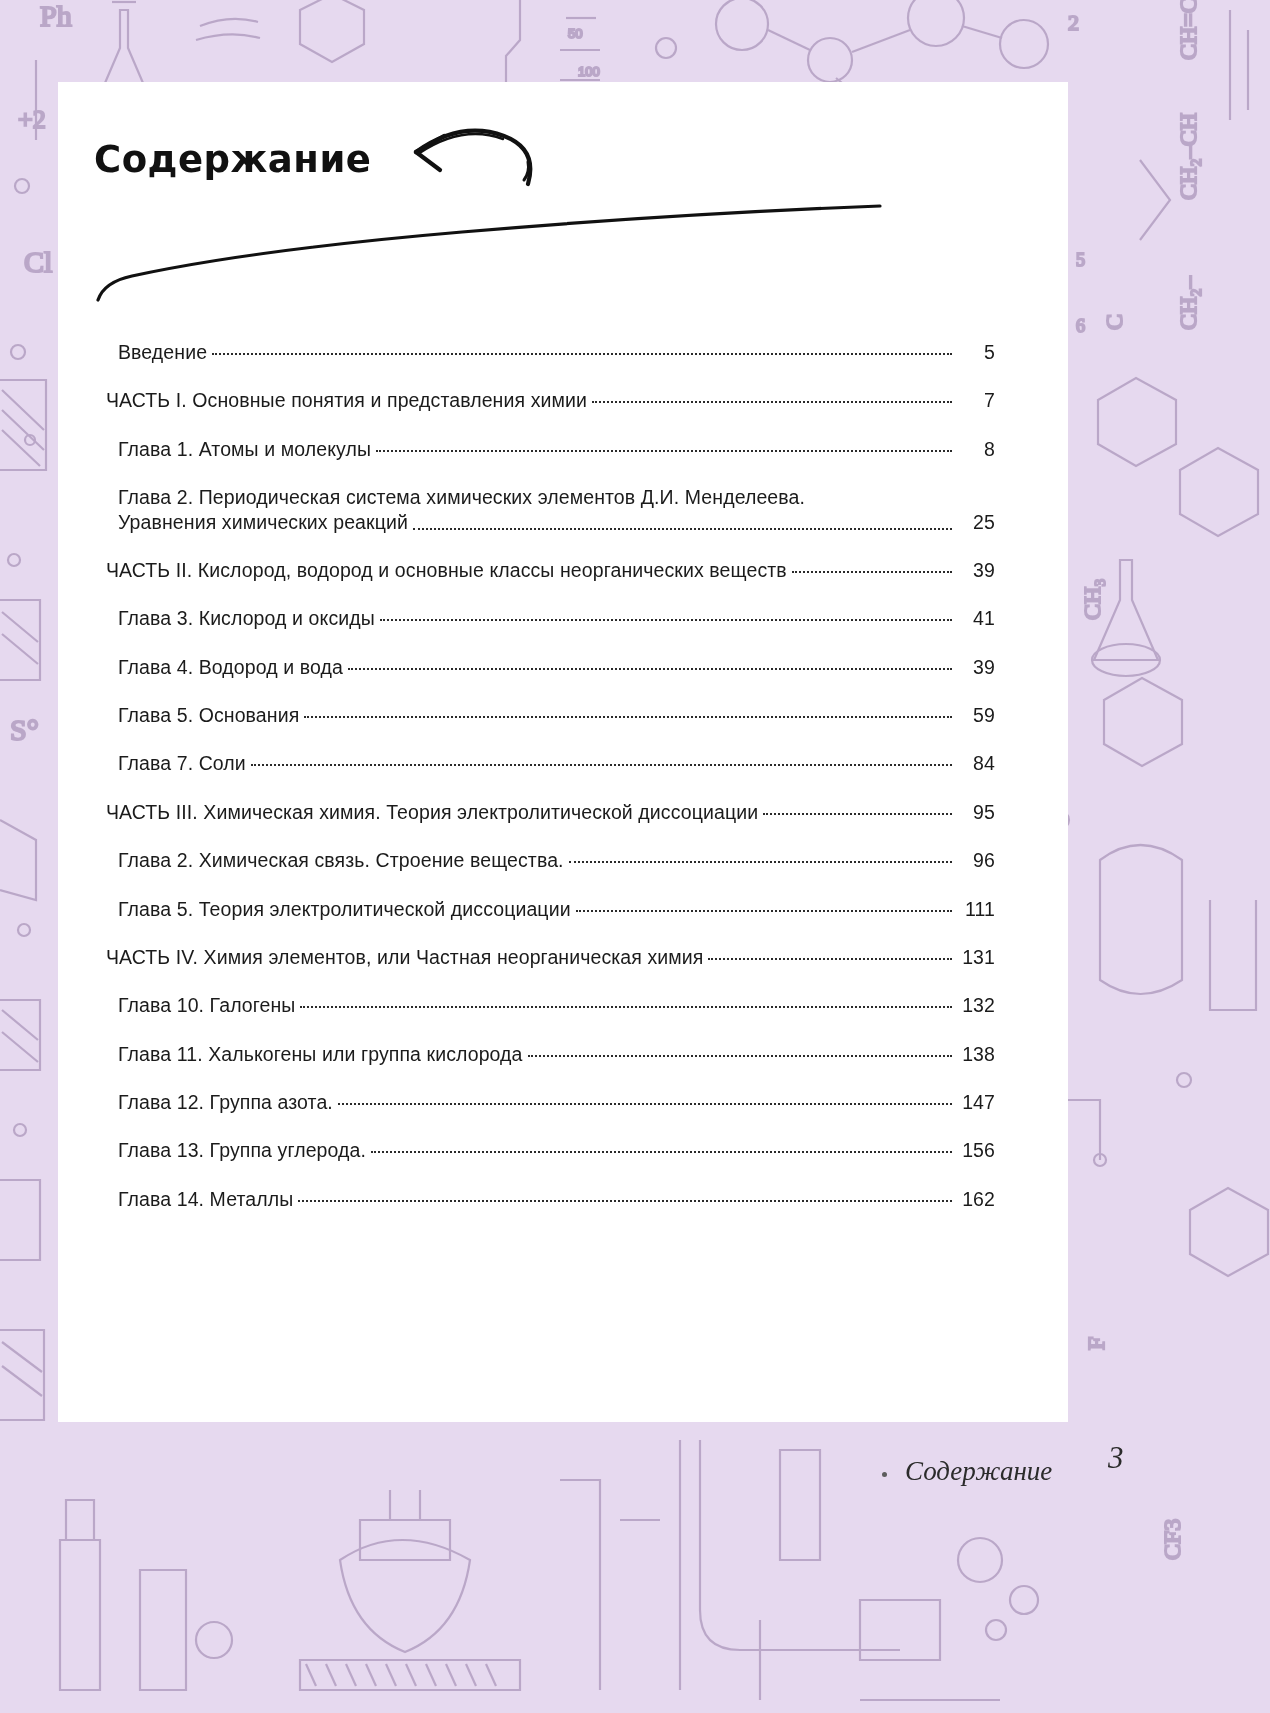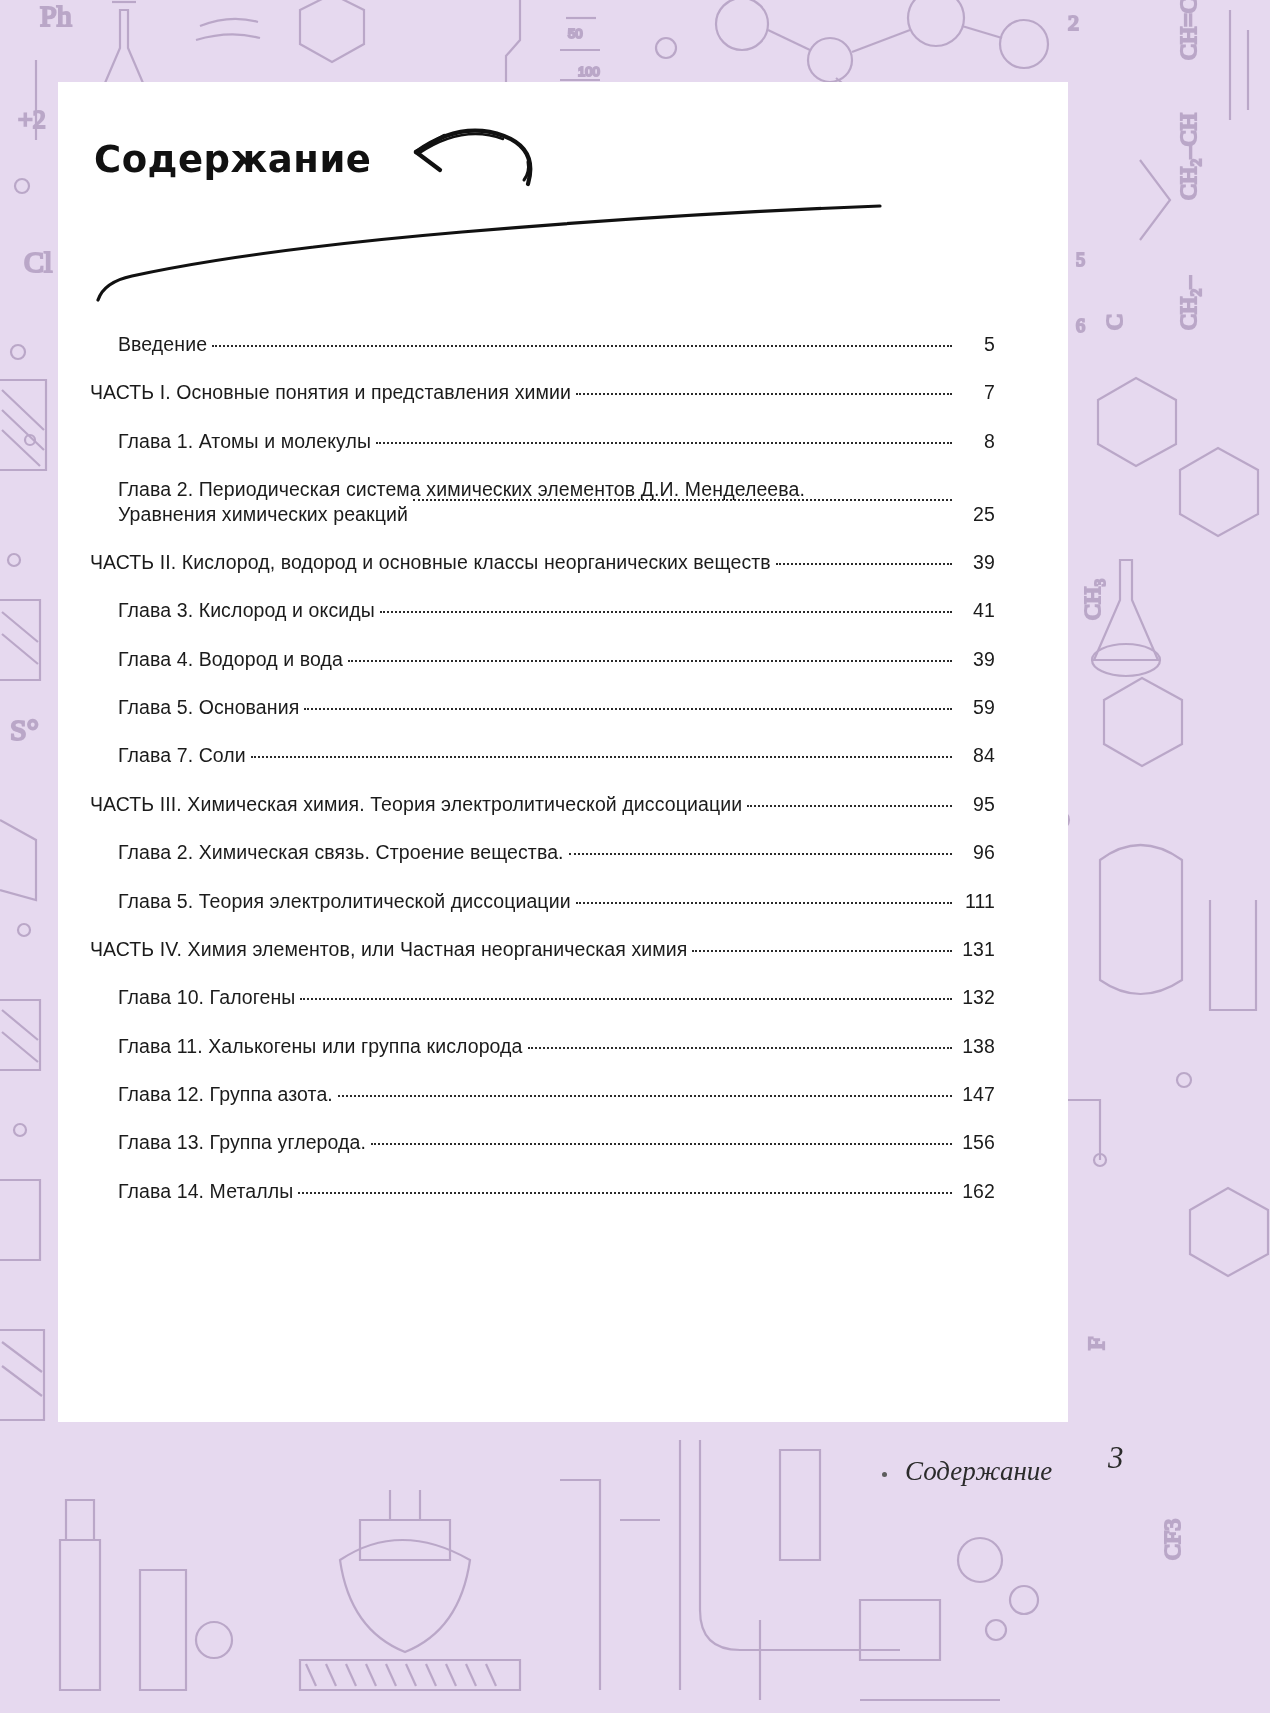--- a/index.html
+++ b/index.html
@@ -83,24 +83,25 @@
   .toc-row {
     display: flex;
     align-items: baseline;
     font-size: 19.5px;
     color: #1b1b1b;
     line-height: 1.25;
     margin-bottom: 24px;
     letter-spacing: 0.1px;
   }
   .toc-row.level-part {
-    margin-left: 0px;
+    margin-left: 16px;
   }
   .toc-row.level-chapter {
     margin-left: 28px;
+    margin-top: 8px;
   }
   .toc-text {
     flex: 0 1 auto;
     white-space: normal;
   }
   .toc-dots {
     flex: 1 1 auto;
     margin: 0 5px;
     position: relative;
     top: -4px;
@@ -116,21 +117,21 @@
   }
   
   .toc-row.wrap {
     display: block;
   }
   .toc-row.wrap .wrap-first {
     display: block;
   }
   .toc-row.wrap .wrap-second {
     display: flex;
-    align-items: flex-start;
+    align-items: flex-end;
   }
 
   
   #footer-title {
     position: absolute;
     left: 905px;
     top: 1456px;
     font-family: "Liberation Serif", serif;
     font-style: italic;
     font-size: 27px;

